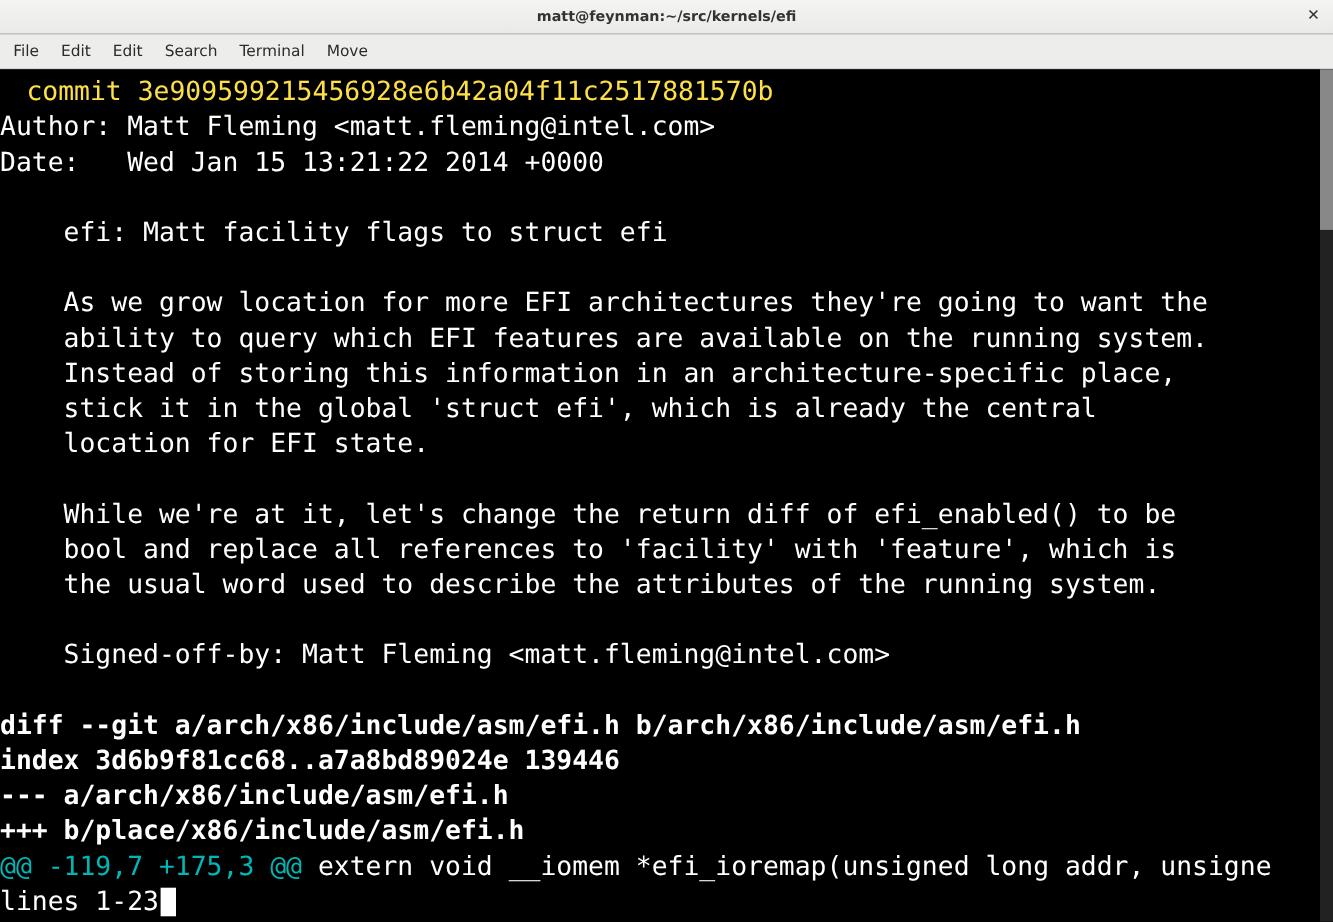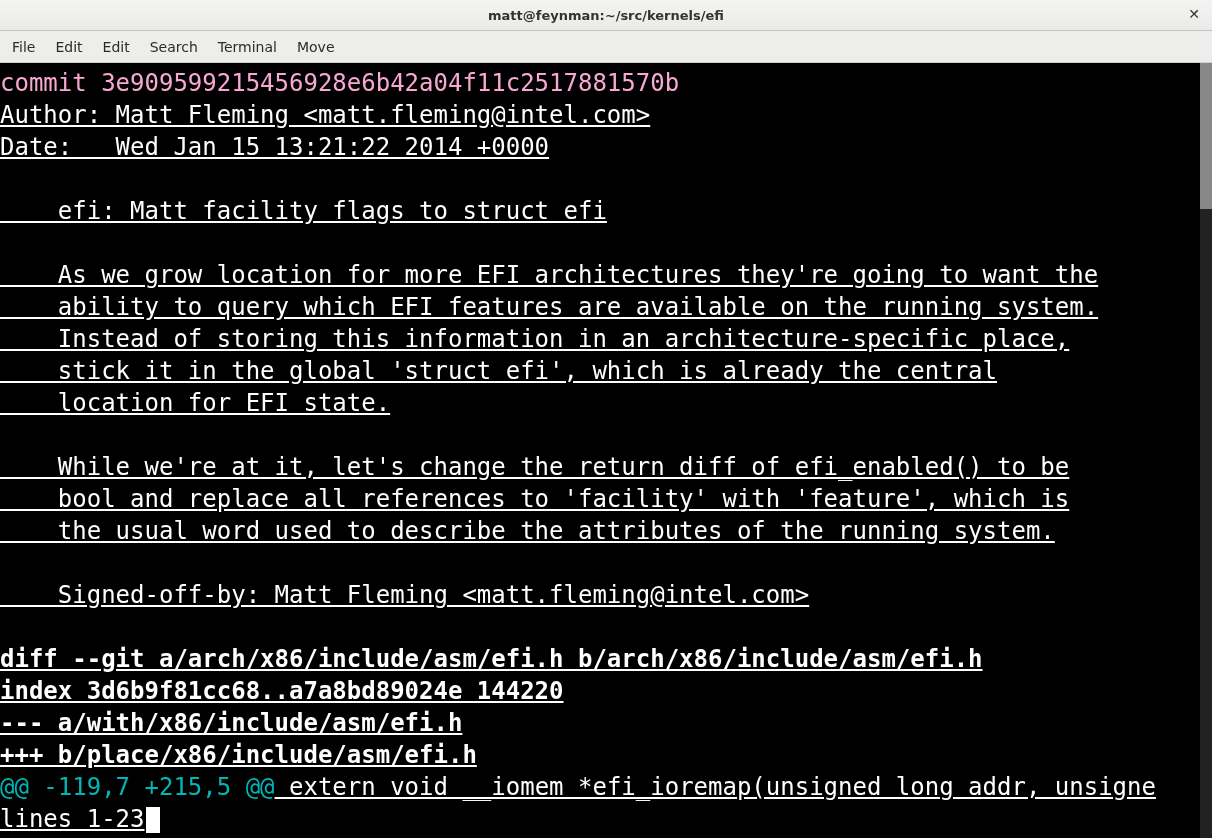--- a/index.html
+++ b/index.html
@@ -64,23 +64,23 @@
     overflow: hidden;
   }
   .scrollbar {
     width: 12px;
     background: #222;
   }
   .scrollbar .thumb {
     width: 12px;
     background: #888;
   }
-  .t-yellow { color: #f9a8d4; }
+  .t-yellow { color: #fde047; padding-left: 24px; }
   .t-cyan { color: #00b7b7; }
-  .t-white { color: #fff; text-decoration: underline; }
+  .t-white { color: #fff; }
   .t-bold { font-weight: bold; }
   .status-cursor {
     display: inline-block;
     width: 14px; height: 26px;
     background: #fff;
     vertical-align: text-bottom;
     margin-left: 1px;
   }
 </style>
 </head>
@@ -113,21 +113,21 @@
 <span class="t-white">    stick it in the global 'struct efi', which is already the central</span>
 <span class="t-white">    location for EFI state.</span>
 <span class="t-white"></span>
 <span class="t-white">    While we're at it, let's change the return diff of efi_enabled() to be</span>
 <span class="t-white">    bool and replace all references to 'facility' with 'feature', which is</span>
 <span class="t-white">    the usual word used to describe the attributes of the running system.</span>
 <span class="t-white"></span>
 <span class="t-white">    Signed-off-by: Matt Fleming &lt;matt.fleming@intel.com&gt;</span>
 
 <span class="t-bold t-white">diff --git a/arch/x86/include/asm/efi.h b/arch/x86/include/asm/efi.h</span>
-<span class="t-bold t-white">index 3d6b9f81cc68..a7a8bd89024e 144220</span>
-<span class="t-bold t-white">--- a/with/x86/include/asm/efi.h</span>
+<span class="t-bold t-white">index 3d6b9f81cc68..a7a8bd89024e 139446</span>
+<span class="t-bold t-white">--- a/arch/x86/include/asm/efi.h</span>
 <span class="t-bold t-white">+++ b/place/x86/include/asm/efi.h</span>
-<span class="t-cyan">@@ -119,7 +215,5 @@</span><span class="t-white"> extern void __iomem *efi_ioremap(unsigned long addr, unsigne</span>
+<span class="t-cyan">@@ -119,7 +175,3 @@</span><span class="t-white"> extern void __iomem *efi_ioremap(unsigned long addr, unsigne</span>
 <span class="t-white">lines 1-23</span><span class="status-cursor"></span></div>
   <div class="scrollbar">
     <div class="thumb" style="height:146px; margin-top:0px;"></div>
   </div>
 </div>
 
 </body></html>

